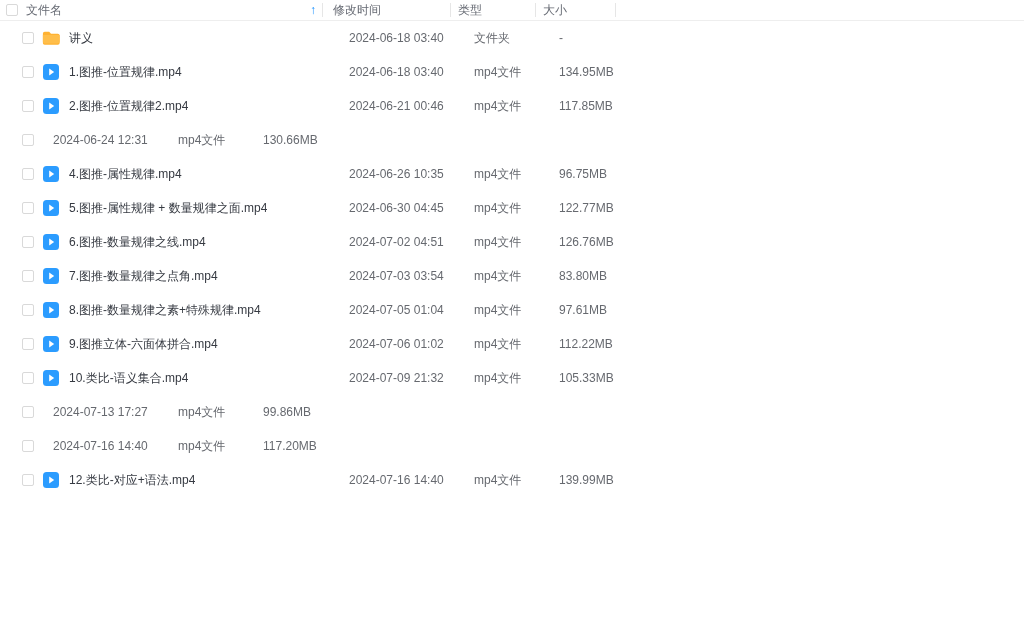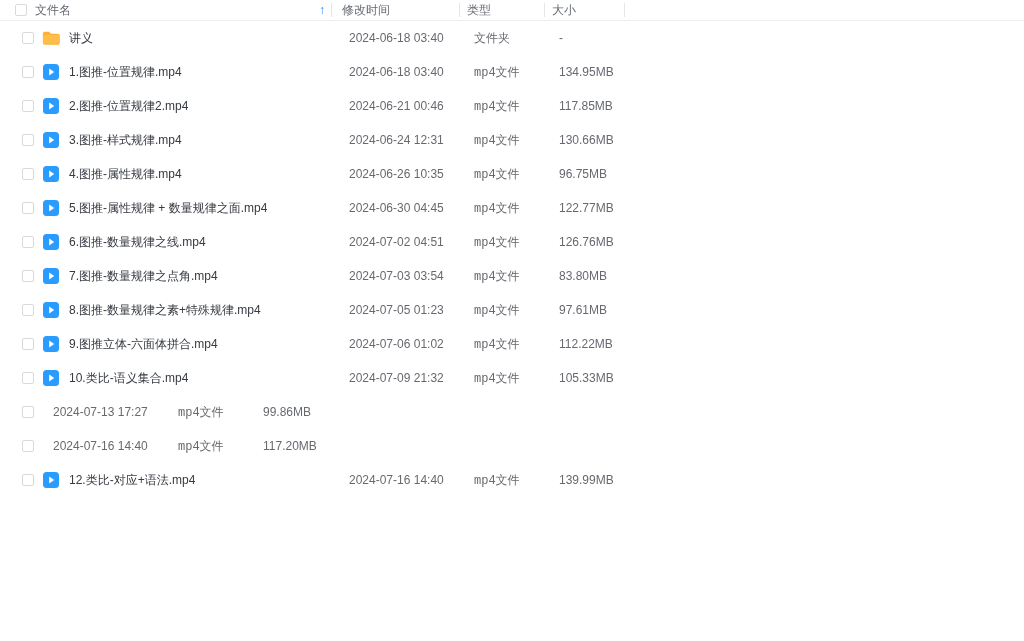--- a/index.html
+++ b/index.html
@@ -1,30 +1,30 @@
 <!DOCTYPE html>
 <html><head>
 <meta charset="utf-8">
 <style>
   * { margin:0; padding:0; box-sizing:border-box; }
   html,body { width:1024px; height:641px; background:#ffffff; overflow:hidden;
               font-family:"Liberation Sans", sans-serif; }
   .table { width:100%; }
 
   
-  .header { display:flex; align-items:center; height:21px; padding-left:15px;
+  .header { display:flex; align-items:center; height:21px; padding-left:6px;
             border-bottom:1px solid #eeeeee; position:relative; }
   .hcell { font-size:12px; color:#666a73; position:relative; }
   .sep::before { content:""; position:absolute; left:0; top:50%; transform:translateY(-50%);
                  width:1px; height:14px; background:#e6e6e6; }
 
   
   .cell-name  { width:296px; display:flex; align-items:center; position:relative; }
   .cell-mtime { width:128px; padding-left:11px; }
-  .cell-type  { width:85px;  padding-left:8px;font-family:Liberation Mono, monospace; }
+  .cell-type  { width:85px;  padding-left:8px; }
   .cell-size  { width:80px;  padding-left:8px; }
   .cell-extra { flex:1; height:100%; }
 
   .sort-icon { position:absolute; right:6px; top:50%; transform:translateY(-52%);
                color:#1890ff; font-size:12px; font-weight:bold; line-height:1; }
 
   
   .checkbox { width:12px; height:12px; border:1px solid #d9d9d9; border-radius:2px;
               background:#fff; margin-right:8px; flex:0 0 auto; display:inline-block; }
 
@@ -100,30 +100,20 @@
       </span>
       <span class="fname">2.图推-位置规律2.mp4</span>
     </span>
     <span class="sub cell-mtime">2024-06-21 00:46</span>
     <span class="sub cell-type">mp4文件</span>
     <span class="sub cell-size">117.85MB</span>
   </div>
 
   <div class="row">
     <span class="checkbox"></span>
-    <span class="cell-name">
-
-      <span class="icon-box icon-video">
-        <svg width="16" height="16" viewBox="0 0 16 16">
-          <rect x="0" y="0" width="16" height="16" rx="3.5" fill="#2b9cff"></rect>
-          <path d="M6.2 4.6 L11.2 8 L6.2 11.4 Z" fill="#ffffff"></path>
-        </svg>
-      </span>
-      <span class="fname">3.图推-样式规律.mp4</span>
-    </span>
     <span class="sub cell-mtime">2024-06-24 12:31</span>
     <span class="sub cell-type">mp4文件</span>
     <span class="sub cell-size">130.66MB</span>
   </div>
 
   <div class="row">
     <span class="checkbox"></span>
     <span class="cell-name">
 
       <span class="icon-box icon-video">
@@ -195,21 +185,21 @@
     <span class="cell-name">
 
       <span class="icon-box icon-video">
         <svg width="16" height="16" viewBox="0 0 16 16">
           <rect x="0" y="0" width="16" height="16" rx="3.5" fill="#2b9cff"></rect>
           <path d="M6.2 4.6 L11.2 8 L6.2 11.4 Z" fill="#ffffff"></path>
         </svg>
       </span>
       <span class="fname">8.图推-数量规律之素+特殊规律.mp4</span>
     </span>
-    <span class="sub cell-mtime">2024-07-05 01:23</span>
+    <span class="sub cell-mtime">2024-07-05 01:04</span>
     <span class="sub cell-type">mp4文件</span>
     <span class="sub cell-size">97.61MB</span>
   </div>
 
   <div class="row">
     <span class="checkbox"></span>
     <span class="cell-name">
 
       <span class="icon-box icon-video">
         <svg width="16" height="16" viewBox="0 0 16 16">

